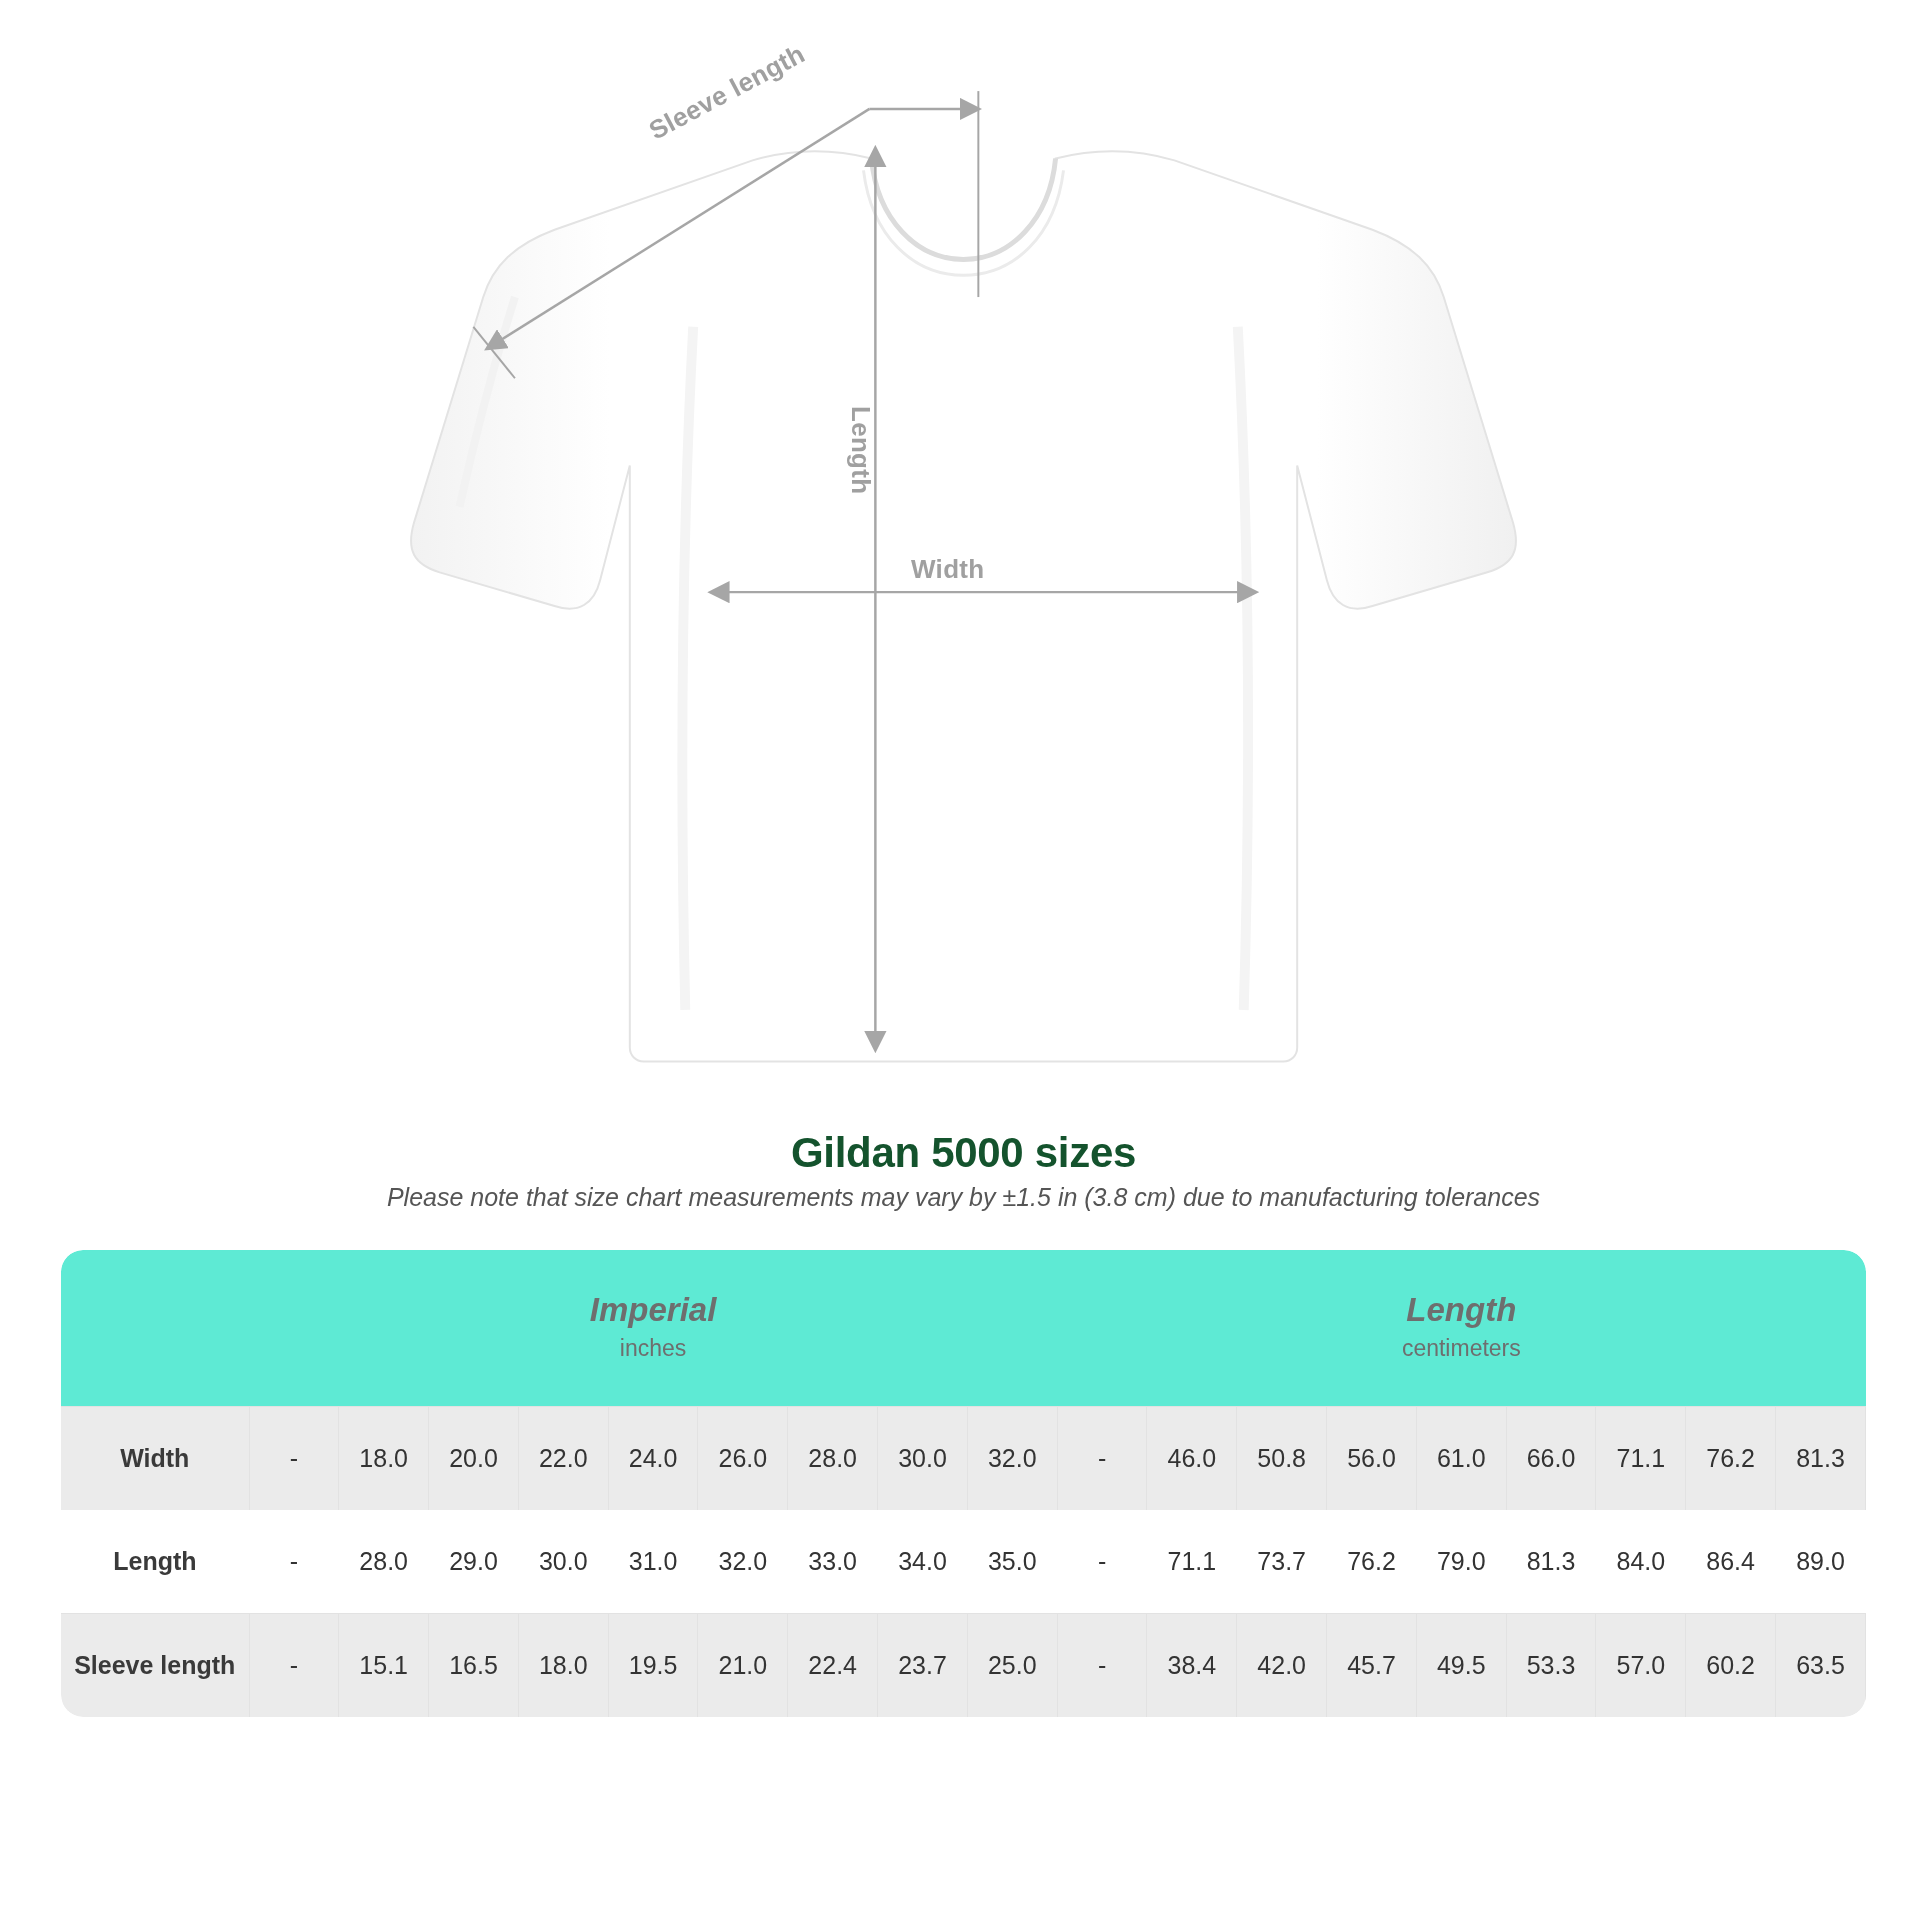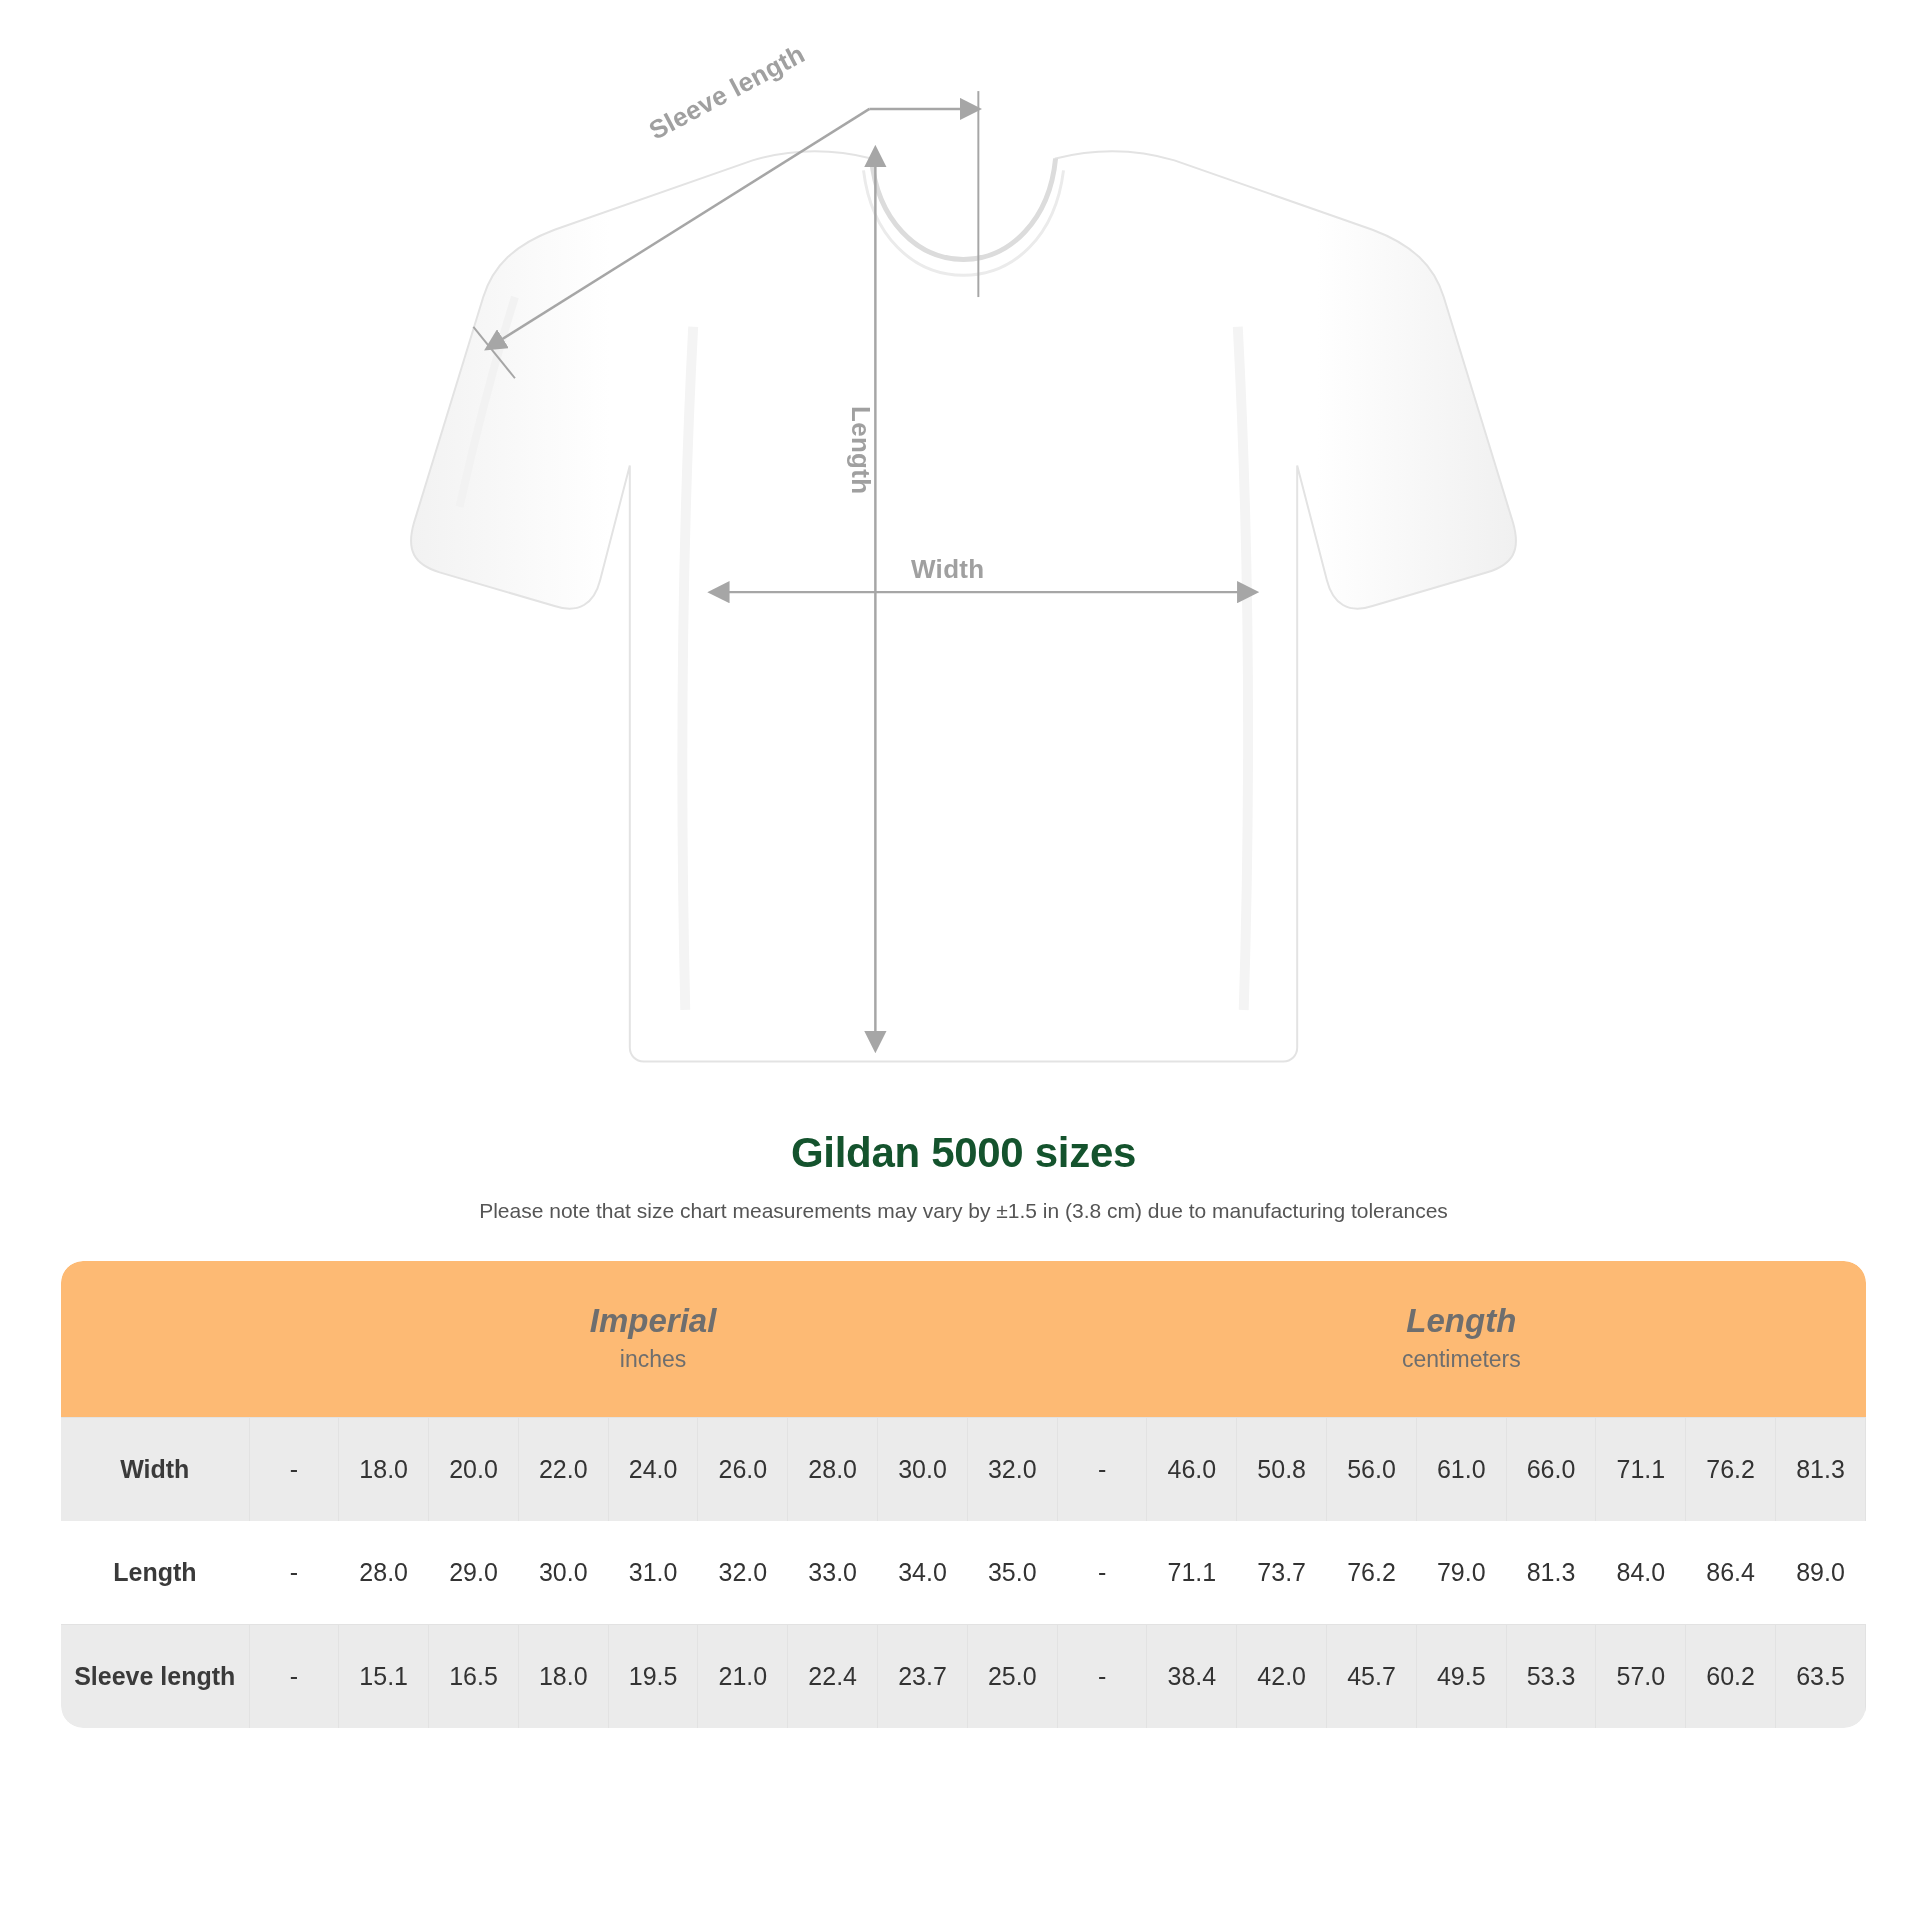--- a/index.html
+++ b/index.html
@@ -63,23 +63,24 @@
     margin-top: 20px;
   }
   .chart-title {
     font-size: 42px;
     font-weight: bold;
     color: #14532d;
     margin: 0;
     letter-spacing: -0.3px;
   }
   .chart-note {
-    font-size: 21px;
+    font-size: 25px;
+    font-style: italic;
     color: #555555;
-    margin-top: 22px;
+    margin-top: 6px;
   }
 
   
   .table-wrap {
     margin: 38px 61px 0 61px;
     border-radius: 22px;
     overflow: hidden;
     background: #ffffff;
   }
   table.size-table {
@@ -89,21 +90,21 @@
   }
   table.size-table td, table.size-table th {
     text-align: center;
     vertical-align: middle;
     font-size: 25px;
     color: #333333;
     border: 0;
     padding: 0;
   }
   .sys-row td {
-    background: #fdba74;
+    background: #5eead4;
     height: 156px;
     padding-top: 4px;
   }
   .sys-name {
     font-size: 33px;
     font-weight: bold;
     font-style: italic;
     color: #6e6e6e;
     line-height: 1.25;
   }

